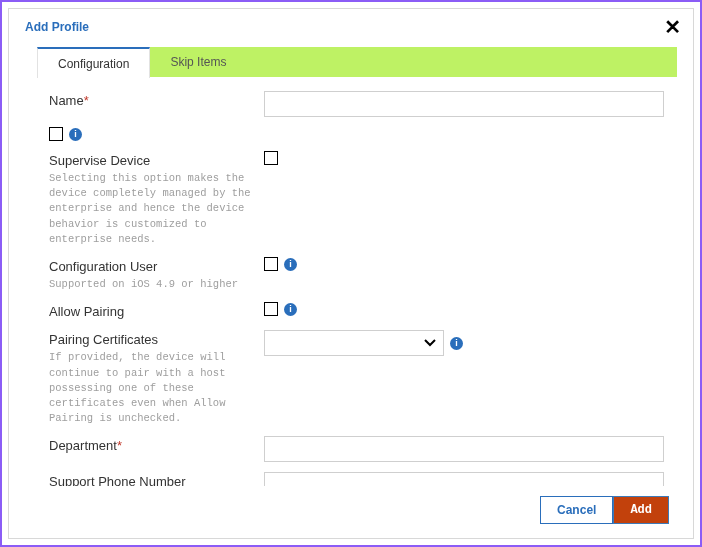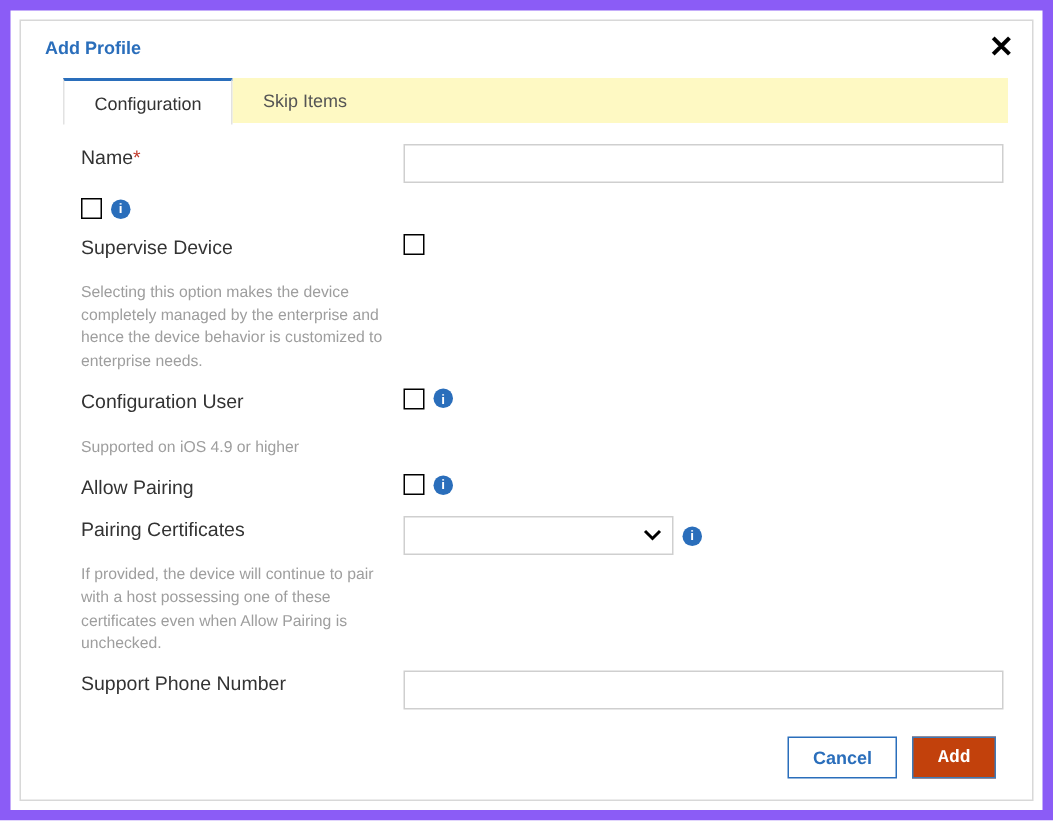--- a/index.html
+++ b/index.html
@@ -1,39 +1,39 @@
 <!DOCTYPE html>
 <html><head>
 <meta charset="utf-8">
 <style>
   * { box-sizing: border-box; margin: 0; padding: 0; }
   html, body { width: 702px; height: 547px; font-family: Arial, Helvetica, sans-serif; background: #fff; }
-  .outer { width: 702px; height: 547px; border: 7px solid #8b5cf6; padding: 6px; }
+  .outer { width: 702px; height: 547px; border: 2px solid #8b5cf6; padding: 6px; }
   .dialog { width: 100%; height: 100%; border: 1px solid #d8d8d8; background: #fff; position: relative; display: flex; flex-direction: column; }
   .titlebar { display: flex; justify-content: space-between; align-items: center; padding: 8px 12px 6px 16px; }
   .titlebar .title { color: #2a6ebb; font-size: 12px; font-weight: 700; }
   .close { font-size: 20px; font-weight: 700; cursor: pointer; line-height: 1; }
-  .tabs { display: flex; margin: 4px 16px 0 28px; background: #fef9c3; height: 30px; }
+  .tabs { display: flex; margin: 4px 16px 0 28px; background: #bef264; height: 30px; }
   .tab { padding: 0 20px; font-size: 12px; color: #555; display: flex; align-items: center; cursor: pointer; }
   .tab.active { background: #fff; color: #333; border-top: 2px solid #2a6ebb; border-left: 1px solid #e2e2e2; border-right: 1px solid #e2e2e2; margin-bottom: -1px; }
   .form-area { flex: 1; padding: 14px 16px 0 40px; overflow: auto; }
   .row { display: flex; align-items: flex-start; margin-bottom: 10px; }
   .label-col { width: 215px; padding-right: 12px; }
   .label-col .lbl { font-size: 13px; color: #333; }
   .label-col .lbl .req { color: #c0392b; }
-  .label-col .help { font-size: 10.5px; color: #9e9e9e; line-height: 1.45; margin-top: 14px; }
+  .label-col .help { font-size: 10.5px; color: #9e9e9e; line-height: 1.45; margin-top: 2px; font-family: Liberation Mono, monospace; }
   .field-col { flex: 1; display: flex; align-items: center; gap: 6px; }
   .textinput { width: 100%; max-width: 400px; height: 26px; border: 1px solid #cfcfcf; padding: 0 6px; font-size: 12px; }
   .checkbox { width: 14px; height: 14px; border: 1.5px solid #000; background: #fff; cursor: pointer; flex-shrink: 0; }
   .info { width: 13px; height: 13px; border-radius: 50%; background: #2a6ebb; color: #fff; font-size: 9px; font-weight: 700; display: inline-flex; align-items: center; justify-content: center; flex-shrink: 0; cursor: default; }
   .select-wrap { position: relative; width: 180px; }
   .select { width: 100%; height: 26px; border: 1px solid #cfcfcf; background: #fff; padding: 0 24px 0 8px; font-size: 12px; color: #333; cursor: pointer; display: flex; align-items: center; }
   .select-caret { position: absolute; right: 8px; top: 50%; transform: translateY(-50%); pointer-events: none; }
   .select-caret svg { display: block; }
-  .footer { display: flex; justify-content: flex-end; gap: 10px; padding: 10px 24px 14px 0; }
+  .footer { display: flex; justify-content: flex-end; padding: 10px 24px 14px 0; }
   .btn { height: 28px; padding: 0 16px; font-size: 12px; font-weight: 700; border: 1px solid #2a6ebb; cursor: pointer; }
   .btn.cancel { background: #fff; color: #2a6ebb; }
   .btn.primary { background: #c2410c; color: #fff; border-color: #3d7ab8; font-family: Liberation Mono, monospace; }
 </style>
 </head>
 <body>
 
 <div class="outer">
   <div class="dialog">
     <div class="titlebar">
@@ -108,20 +108,26 @@
             <span class="select-caret">
                 <svg width="12" height="8" viewBox="0 0 12 8">
                   <path d="M1 1 L6 6 L11 1" stroke="#000" stroke-width="2" fill="none"></path>
                 </svg>
               </span>
           </div>
           <span class="info">i</span>
         </div>
       </div>
 
+      <div class="row">
+        <div class="label-col"><span class="lbl"><span>Department</span><span class="req">*</span></span></div>
+        <div class="field-col">
+            <input class="textinput" type="text" style="">
+          </div>
+      </div>
 
       <div class="row">
         <div class="label-col"><span class="lbl">Support Phone Number</span></div>
         <div class="field-col">
             <input class="textinput" type="text" style="">
           </div>
       </div>
 
       <div class="row">
         <div class="label-col"><span class="lbl">Assign</span></div>

